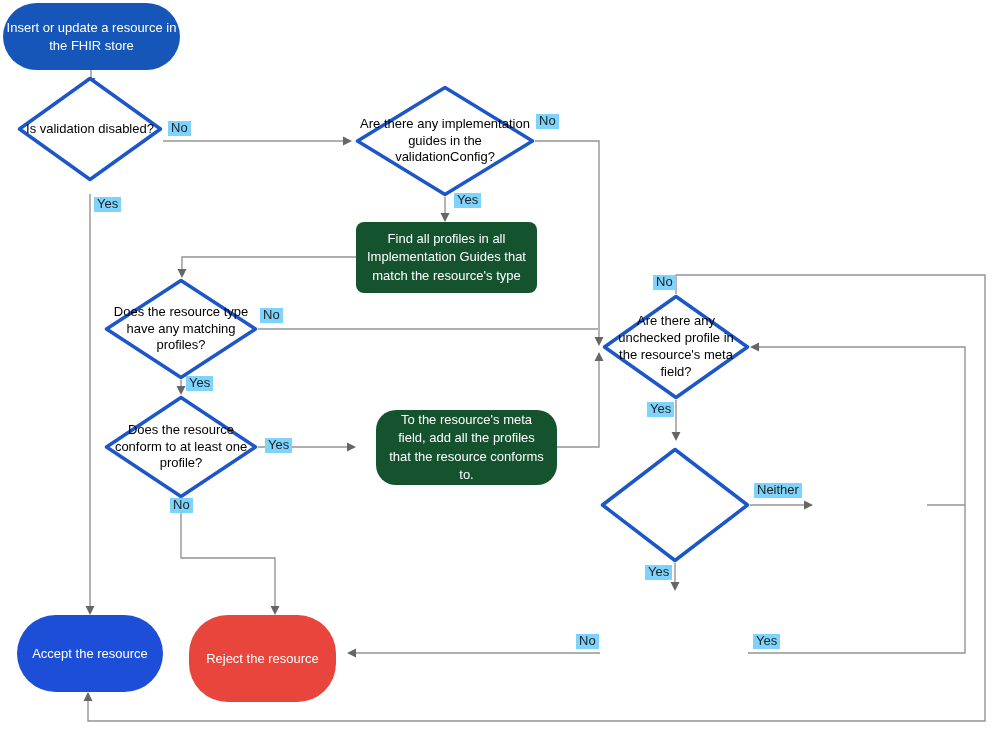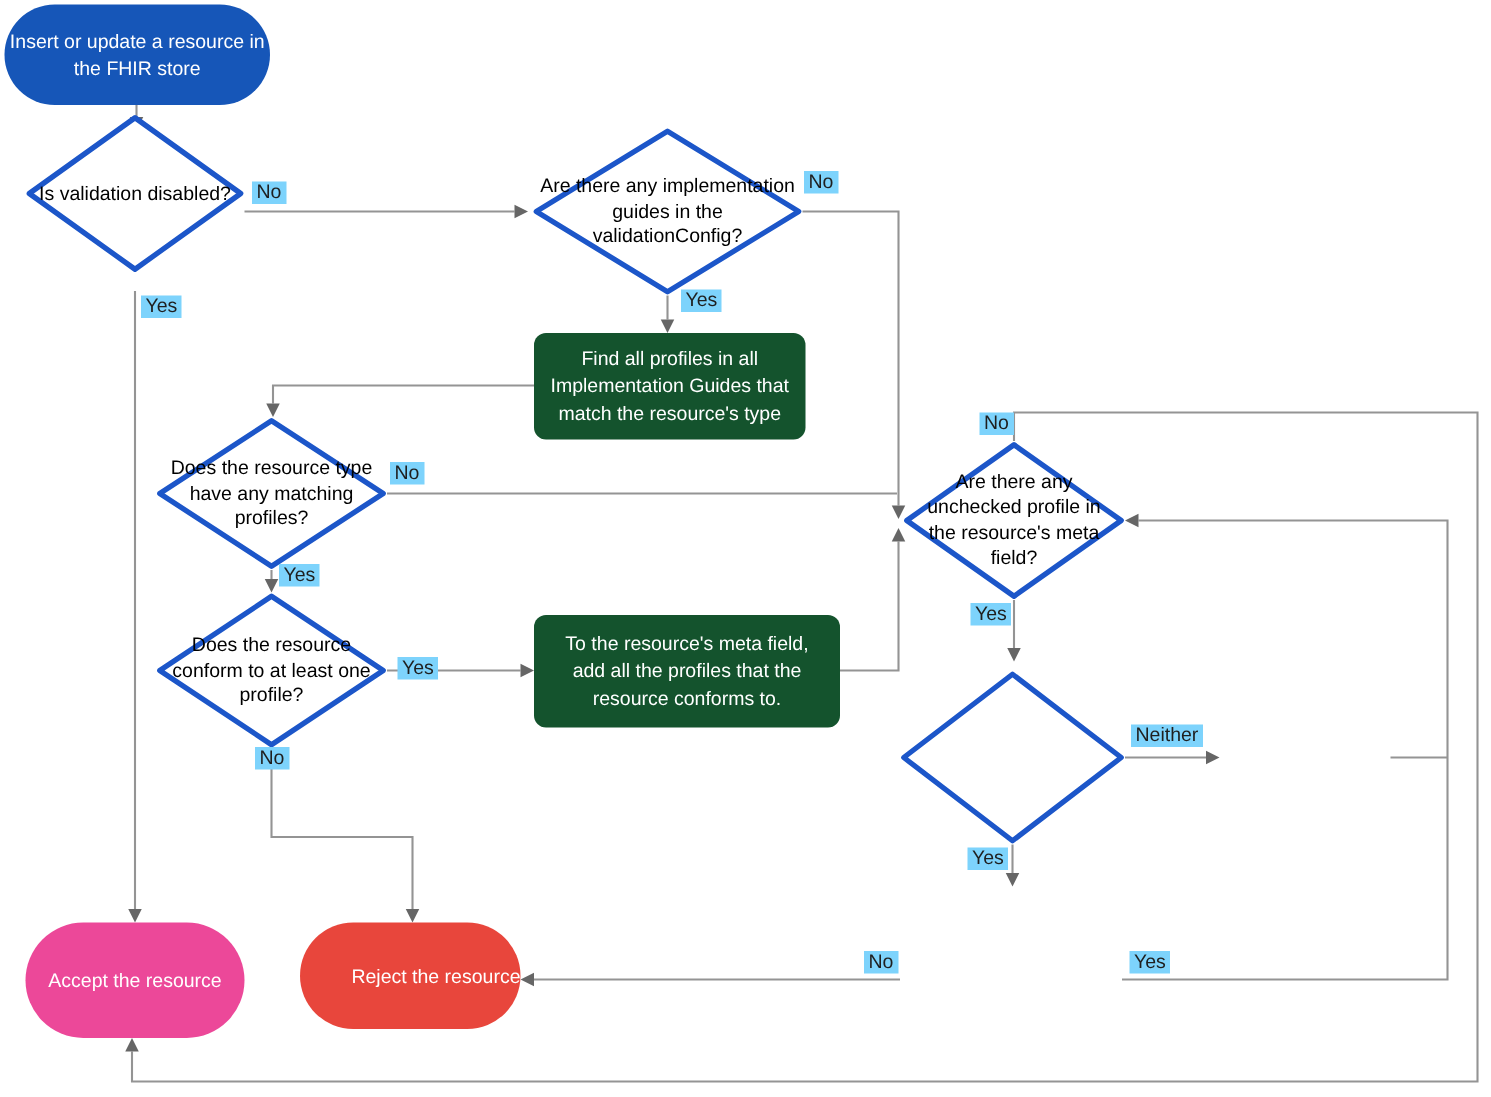--- a/index.html
+++ b/index.html
@@ -6,21 +6,21 @@
   .canvas{
     position:relative;width:994px;height:731px;background:#ffffff;
     font-family:"Liberation Sans",sans-serif;overflow:hidden;
   }
   .edges{position:absolute;left:0;top:0;width:994px;height:731px;pointer-events:none;}
   .edges path{fill:none;stroke:#949494;stroke-width:1.4;}
   .edges polygon{fill:#666666;stroke:none;}
   .node{position:absolute;box-sizing:border-box;display:flex;align-items:center;justify-content:center;text-align:center;}
   .terminator{color:#ffffff;font-size:13px;line-height:1.35;}
   .terminator.start{background:#1656B8;}
-  .terminator.accept{background:#ec4899;}
+  .terminator.accept{background:#1d4ed8;}
   .terminator.reject{background:#E8463C;}
   .process{background:#14532d;color:#ffffff;font-size:13px;line-height:1.4;border-radius:8px;padding:6px 10px;}
   .decision svg{position:absolute;left:0;top:0;}
   .decision polygon{fill:#ffffff;stroke:#1C56C9;stroke-width:3.5;stroke-linejoin:round;}
   .dtext{position:relative;font-size:13px;line-height:1.3;color:#000000;}
   .elabel{position:absolute;font-size:13px;color:#1f1f1f;background:#7dd3fc;padding:0 3px;line-height:1.15;white-space:nowrap;}
 </style>
 </head>
 <body>
 
@@ -128,21 +128,21 @@
     <div class="dtext" style="width:146px;">Does the resource type have any matching profiles?</div>
   </div>
 
   <div class="node decision" style="left:104px;top:395px;width:154px;height:104px;">
     <svg width="154" height="104">
       <polygon points="77,2.5 151.5,52 77,101.5 2.5,52"></polygon>
     </svg>
     <div class="dtext" style="width:146px;">Does the resource conform to at least one profile?</div>
   </div>
 
-  <div class="node process" style="left:356px;top:410px;width:204px;height:75px;">
+  <div class="node process" style="left:376px;top:410px;width:181px;height:75px;border-radius:20px;">
     <div>To the resource's meta field, add all the profiles that the resource conforms to.</div>
   </div>
 
   <div class="node decision" style="left:602px;top:294px;width:148px;height:106px;">
     <svg width="148" height="106">
       <polygon points="74,2.5 145.5,53 74,103.5 2.5,53"></polygon>
     </svg>
     <div class="dtext" style="width:132px;">Are there any unchecked profile in the resource's meta field?</div>
   </div>
 
@@ -151,21 +151,21 @@
       <polygon points="75,2.5 147.5,58 75,113.5 2.5,58"></polygon>
     </svg>
   </div>
 
 
 
   <div class="node terminator accept" style="left:17px;top:615px;width:146px;height:77px;border-radius:38.5px;">
     <div>Accept the resource</div>
   </div>
 
-  <div class="node terminator reject" style="left:200px;top:615px;width:147px;height:71px;border-radius:38.5px;justify-content:flex-end;">
+  <div class="node terminator reject" style="left:189px;top:615px;width:147px;height:87px;border-radius:38.5px;">
     <div>Reject the resource</div>
   </div>
 
   <div class="elabel" style="left:168px;top:121px;">No</div>
   <div class="elabel" style="left:94px;top:197px;">Yes</div>
   <div class="elabel" style="left:536px;top:114px;">No</div>
   <div class="elabel" style="left:454px;top:193px;">Yes</div>
   <div class="elabel" style="left:260px;top:308px;">No</div>
   <div class="elabel" style="left:186px;top:376px;">Yes</div>
   <div class="elabel" style="left:265px;top:438px;">Yes</div>

